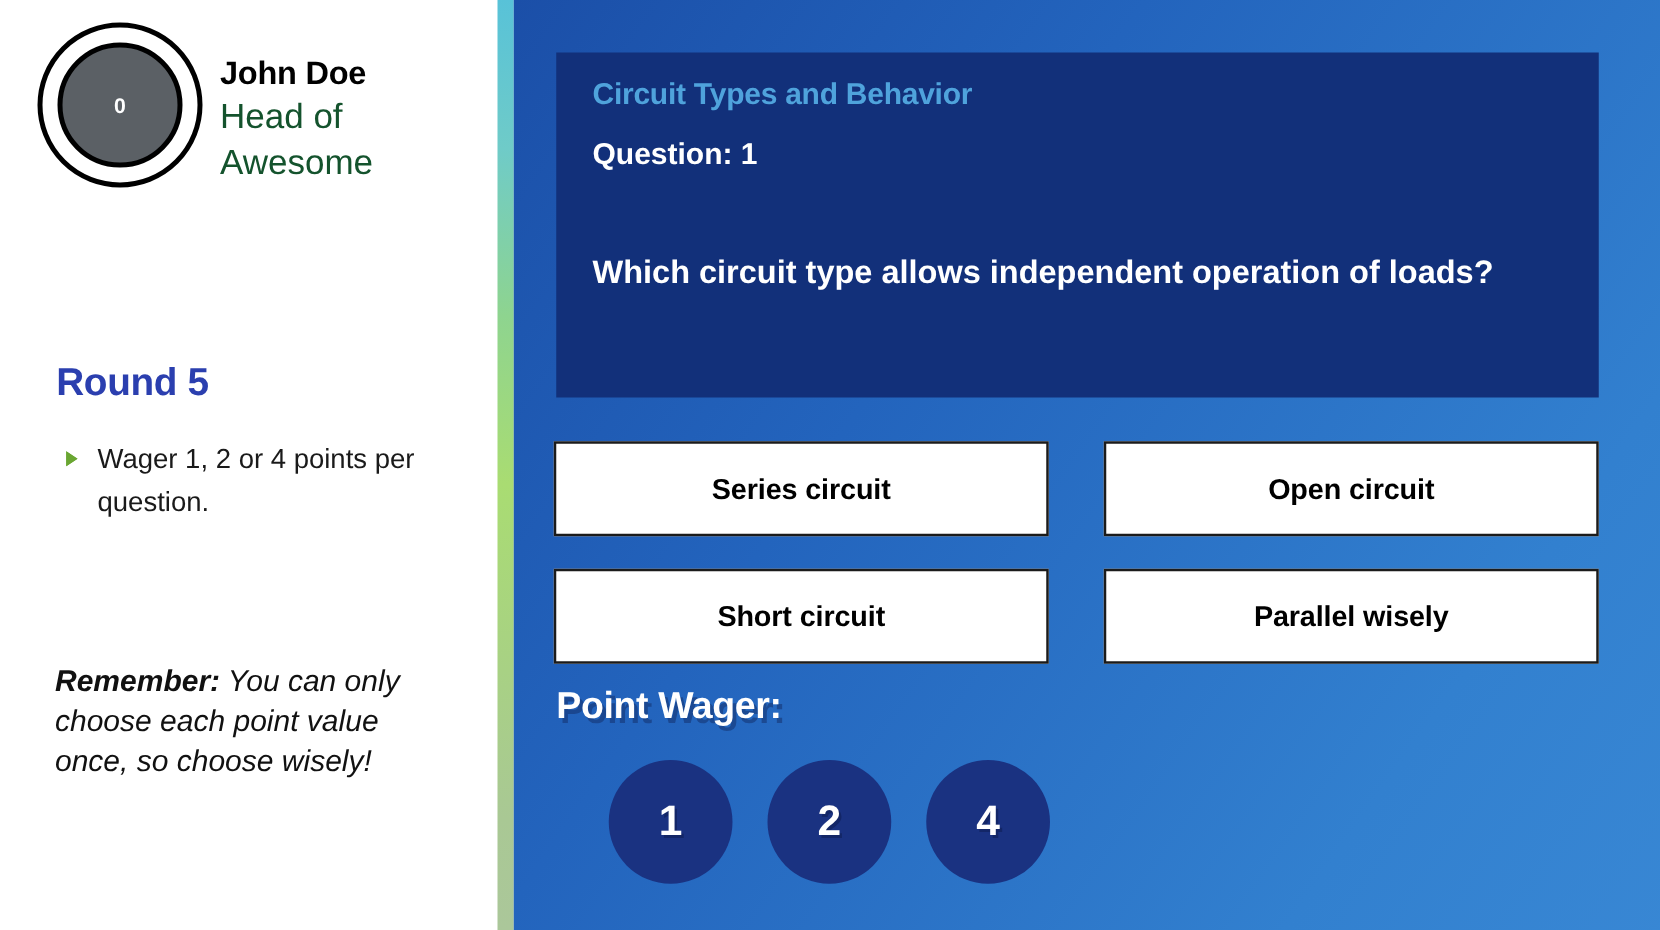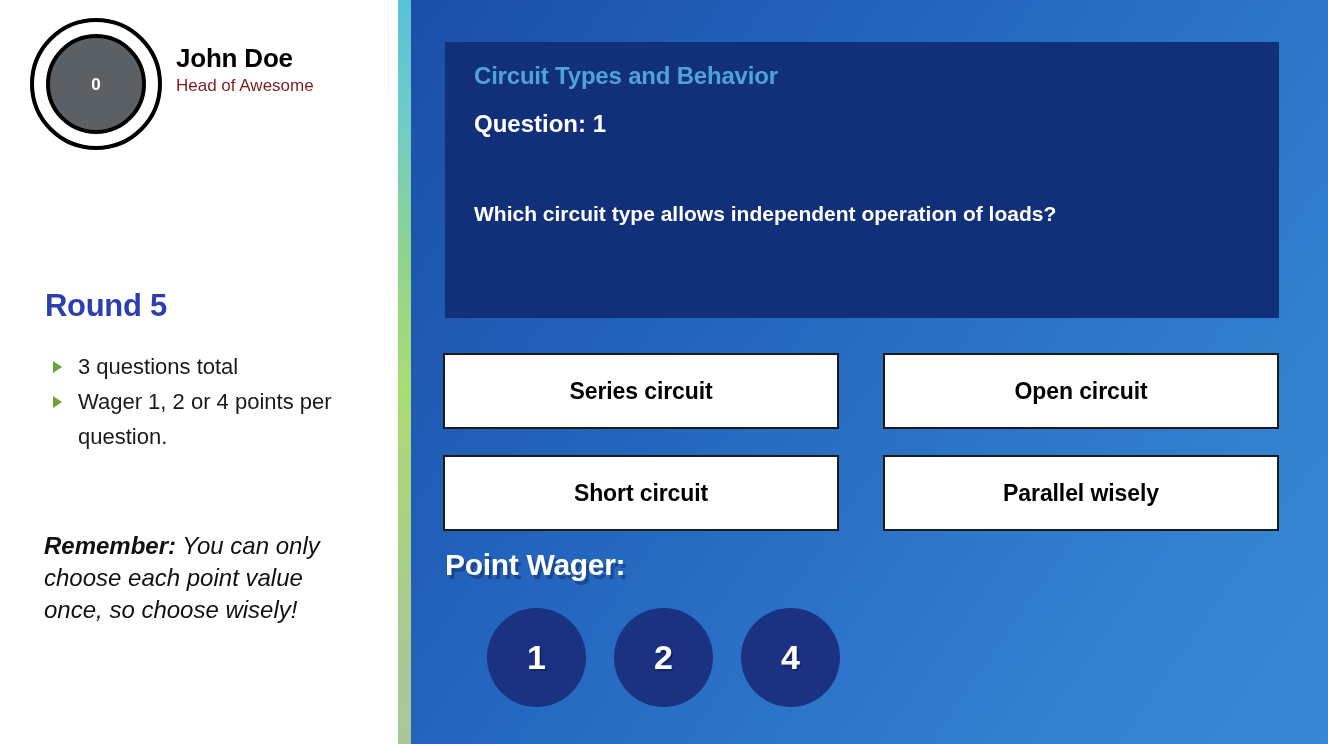--- a/index.html
+++ b/index.html
@@ -33,21 +33,21 @@
   .avatar-score {
     color:#ffffff; font-size:17px; font-weight:bold;
     line-height:1;
   }
   .player-text { margin-left:14px; padding-top:26px; width:175px; }
   .player-name {
     font-size:26px; font-weight:bold; color:#000000;
     line-height:1.12; letter-spacing:-0.2px;
   }
   .player-title {
-    font-size:17px; color:#7f1d1d; line-height:1.32;
+    font-size:28px; color:#14532d; line-height:1.32;
     margin-top:2px;
   }
 
   .round-title {
     position:absolute; left:45px; top:288px;
     font-size:31px; font-weight:bold; color:#2B3FAF;
     letter-spacing:-0.3px;
   }
   .round-list {
     position:absolute; left:45px; top:350px; width:330px;
@@ -96,21 +96,21 @@
     position:absolute; left:29px; top:20px;
     font-size:24px; font-weight:bold; color:#4FA3DC;
     letter-spacing:-0.2px;
   }
   .q-number {
     position:absolute; left:29px; top:68px;
     font-size:24px; font-weight:bold; color:#ffffff;
   }
   .q-text {
     position:absolute; left:29px; top:158px; right:28px;
-    font-size:21px; font-weight:bold; color:#ffffff;
+    font-size:26px; font-weight:bold; color:#ffffff;
     line-height:1.35;
   }
 
   .answers {
     position:absolute; left:32px; top:353px;
     width:836px;
     display:grid; grid-template-columns:396px 396px;
     column-gap:44px; row-gap:26px;
   }
   .answer-btn {
@@ -156,21 +156,20 @@
         <div class="player-name">John Doe</div>
         <div class="player-title">Head of Awesome</div>
       </div>
     </div>
 
     <div class="round-title">Round 5</div>
 
     <ul class="round-list">
       <li>
         <span class="tri"></span>
-        <span>3 questions total</span>
       </li>
       <li>
         <span class="tri"></span>
         <span>Wager 1, 2 or 4 points per question.</span>
       </li>
     </ul>
 
     <div class="remember">
       <b>Remember:</b><span> You can only choose each point value once, so choose wisely!</span>
     </div>

